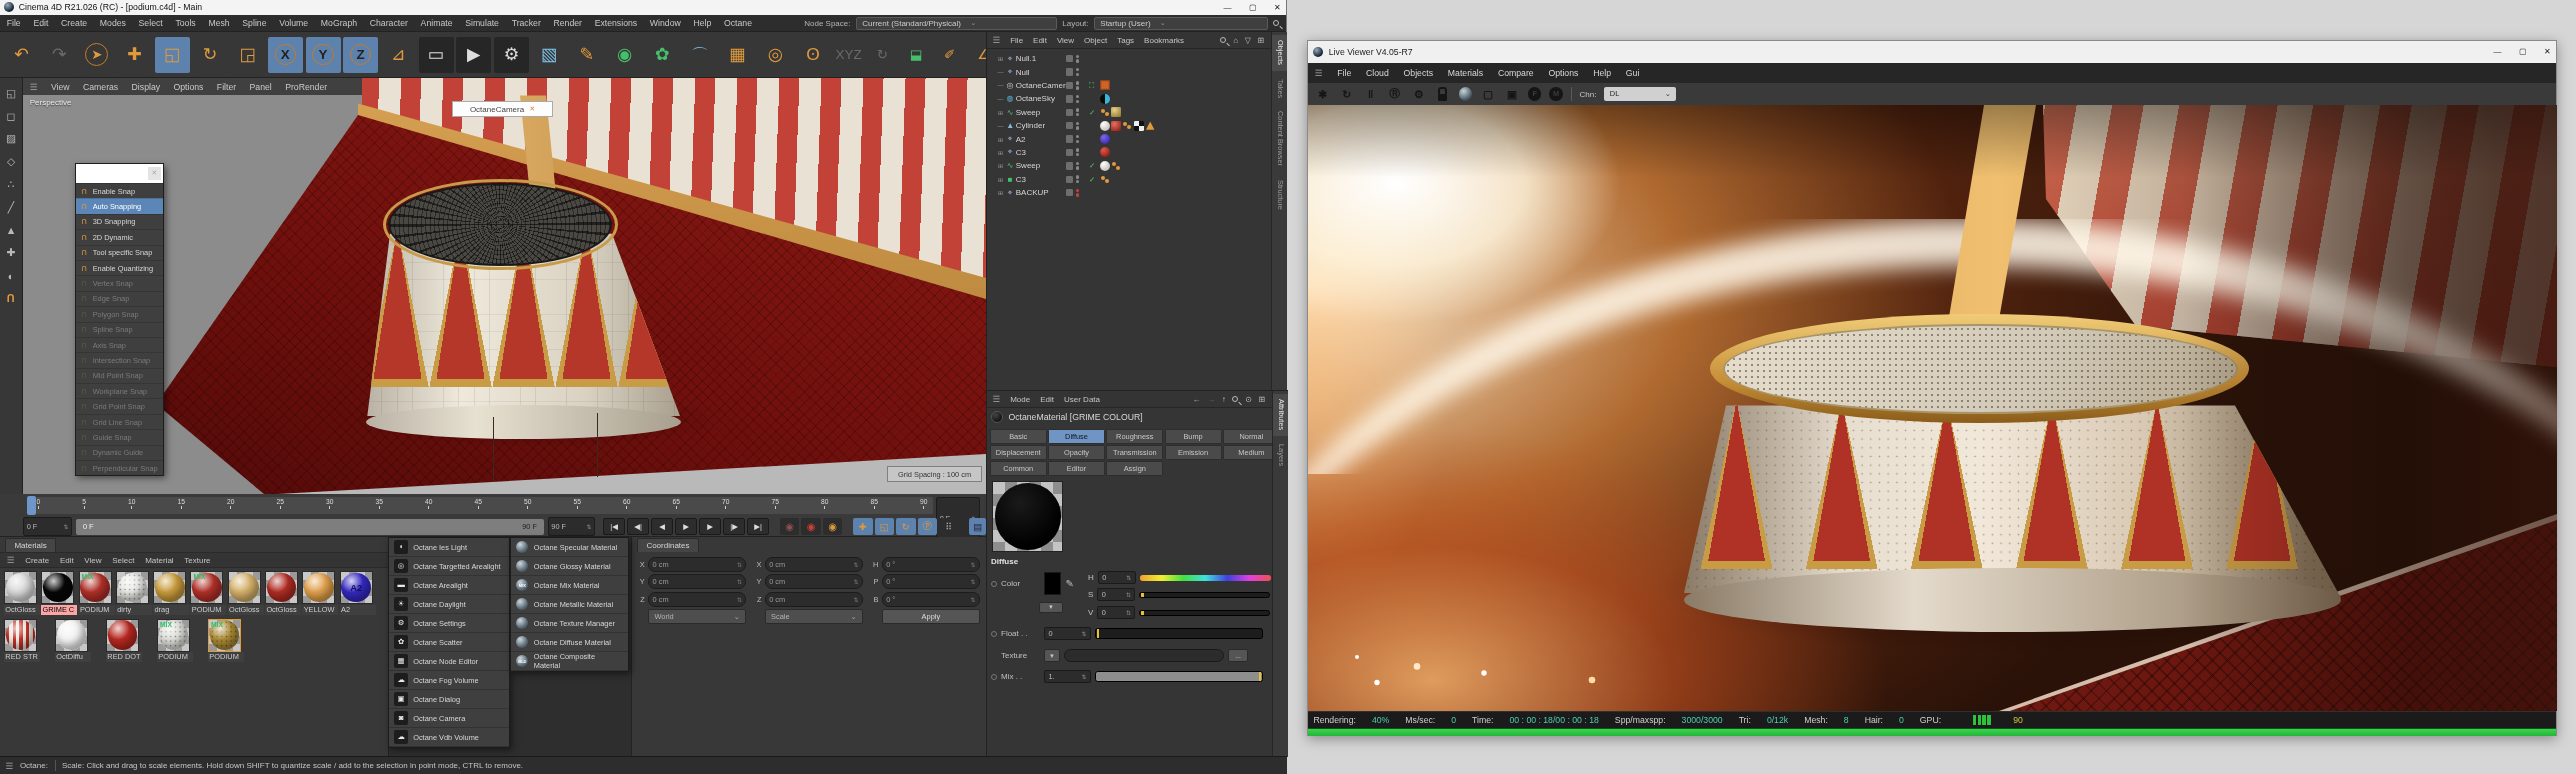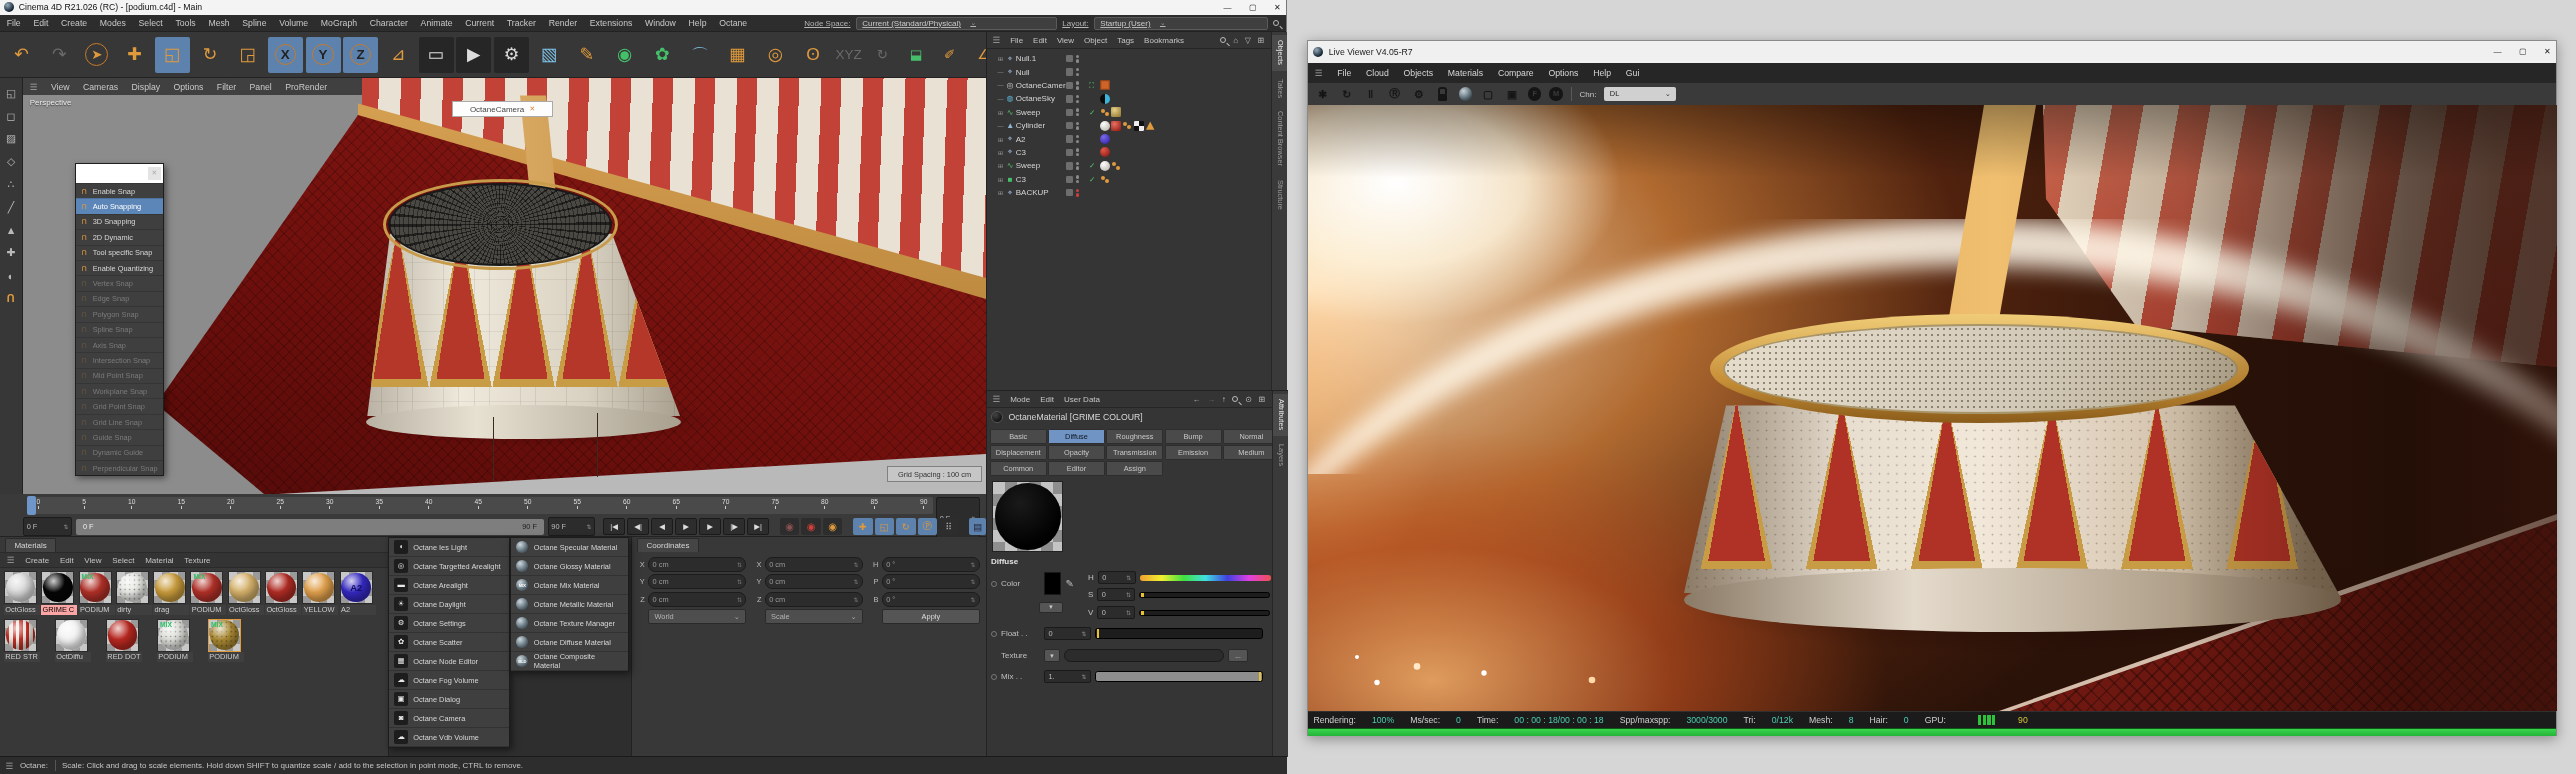--- a/index.html
+++ b/index.html
@@ -5,21 +5,21 @@
 *{margin:0;padding:0;box-sizing:border-box;font-family:"Liberation Sans",sans-serif;}
 body{background:#d6d6d6;}
 .screen{position:relative;width:2576px;height:774px;background:#d6d6d6;overflow:hidden;}
 .abs{position:absolute;}
 
 .c4d{left:0;top:0;width:1287px;height:774px;background:#333;border-right:0.7px solid #777;}
 .c4d-title{left:0;top:0;width:100%;height:14.8px;background:#f4f4f4;color:#111;font-size:8.7px;display:flex;align-items:center;padding-left:4px;gap:4.7px;}
 .appicon{width:10px;height:10px;border-radius:50%;background:radial-gradient(circle at 35% 30%,#9ab,#123 70%);display:inline-block;}
 .winbtns{position:absolute;right:5.4px;top:0;height:14.8px;display:flex;gap:17.4px;align-items:center;color:#222;font-size:8px;}
 .c4d-menubar{left:0;top:14.8px;width:100%;height:17.4px;background:#2d2d2d;color:#c9c9c9;font-size:8.7px;display:flex;align-items:center;padding:0 6.7px;gap:12.7px;border-bottom:0.7px solid #222;}
-.ns{position:absolute;right:6.7px;top:0;height:17.4px;display:flex;align-items:center;gap:5.4px;color:#b5b5b5;font-size:8px;text-decoration:underline;}
+.ns{position:absolute;right:6.7px;top:0;height:17.4px;display:flex;align-items:center;gap:5.4px;color:#b5b5b5;font-size:8px;}
 .nsbox{background:#3f3f3f;border:0.7px solid #5a5a5a;border-radius:2px;height:13.4px;display:flex;align-items:center;padding:0 5.4px;gap:9.4px;color:#ccc;}
 .nsbox .car{color:#999;font-size:6.7px;}
 .c4d-toolbar{left:0;top:32px;width:100%;height:46px;background:#373737;display:flex;align-items:center;padding:0 4px;gap:2.7px;border-bottom:0.7px solid #222;}
 .tbi{width:35px;height:36px;border-radius:2px;display:flex;align-items:center;justify-content:center;font-size:17.4px;color:#e09a3c;background:#373737;}
 .tbi.active{background:#5d82ad;}
 .tbi.axis{color:#222;background:#5d82ad;font-weight:bold;font-size:13.4px;}
 .tbi.axis span{border:1.3px solid #c77b28;border-radius:50%;width:21.5px;height:21.5px;display:flex;align-items:center;justify-content:center;}
 .tbi.dark{background:#262626;color:#ddd;}
 .tbi.dim{color:#6a6a6a;}
 .tbi.blue{color:#7ec3e8;}
@@ -243,21 +243,21 @@
         <span>Create</span>
         <span>Modes</span>
         <span>Select</span>
         <span>Tools</span>
         <span>Mesh</span>
         <span>Spline</span>
         <span>Volume</span>
         <span>MoGraph</span>
         <span>Character</span>
         <span>Animate</span>
-        <span>Current</span>
+        <span>Simulate</span>
         <span>Tracker</span>
         <span>Render</span>
         <span>Extensions</span>
         <span>Window</span>
         <span>Help</span>
         <span>Octane</span>
       </div>
     <div class="abs ns" style="top:14.8px;">
       <span>Node Space:</span>
       <span class="nsbox" style="width:201px;">
@@ -1406,21 +1406,21 @@
       <div class="rva rv-top"></div>
       <div class="rva rv-bokeh"></div>
       <div class="rva rv-vignette"></div>
     </div>
 
     <div class="abs lv-status">
       <span class="seg">
 
       <span class="seg">
             <span class="l">Rendering:</span>
-            <span class="v">100%</span>
+            <span class="v">40%</span>
           </span>
           <span class="seg">
             <span class="l">Ms/sec:</span>
             <span class="v">0</span>
           </span>
           <span class="seg">
             <span class="l">Time:</span>
             <span class="v">00 : 00 : 18/00 : 00 : 18</span>
           </span>
           <span class="seg">

